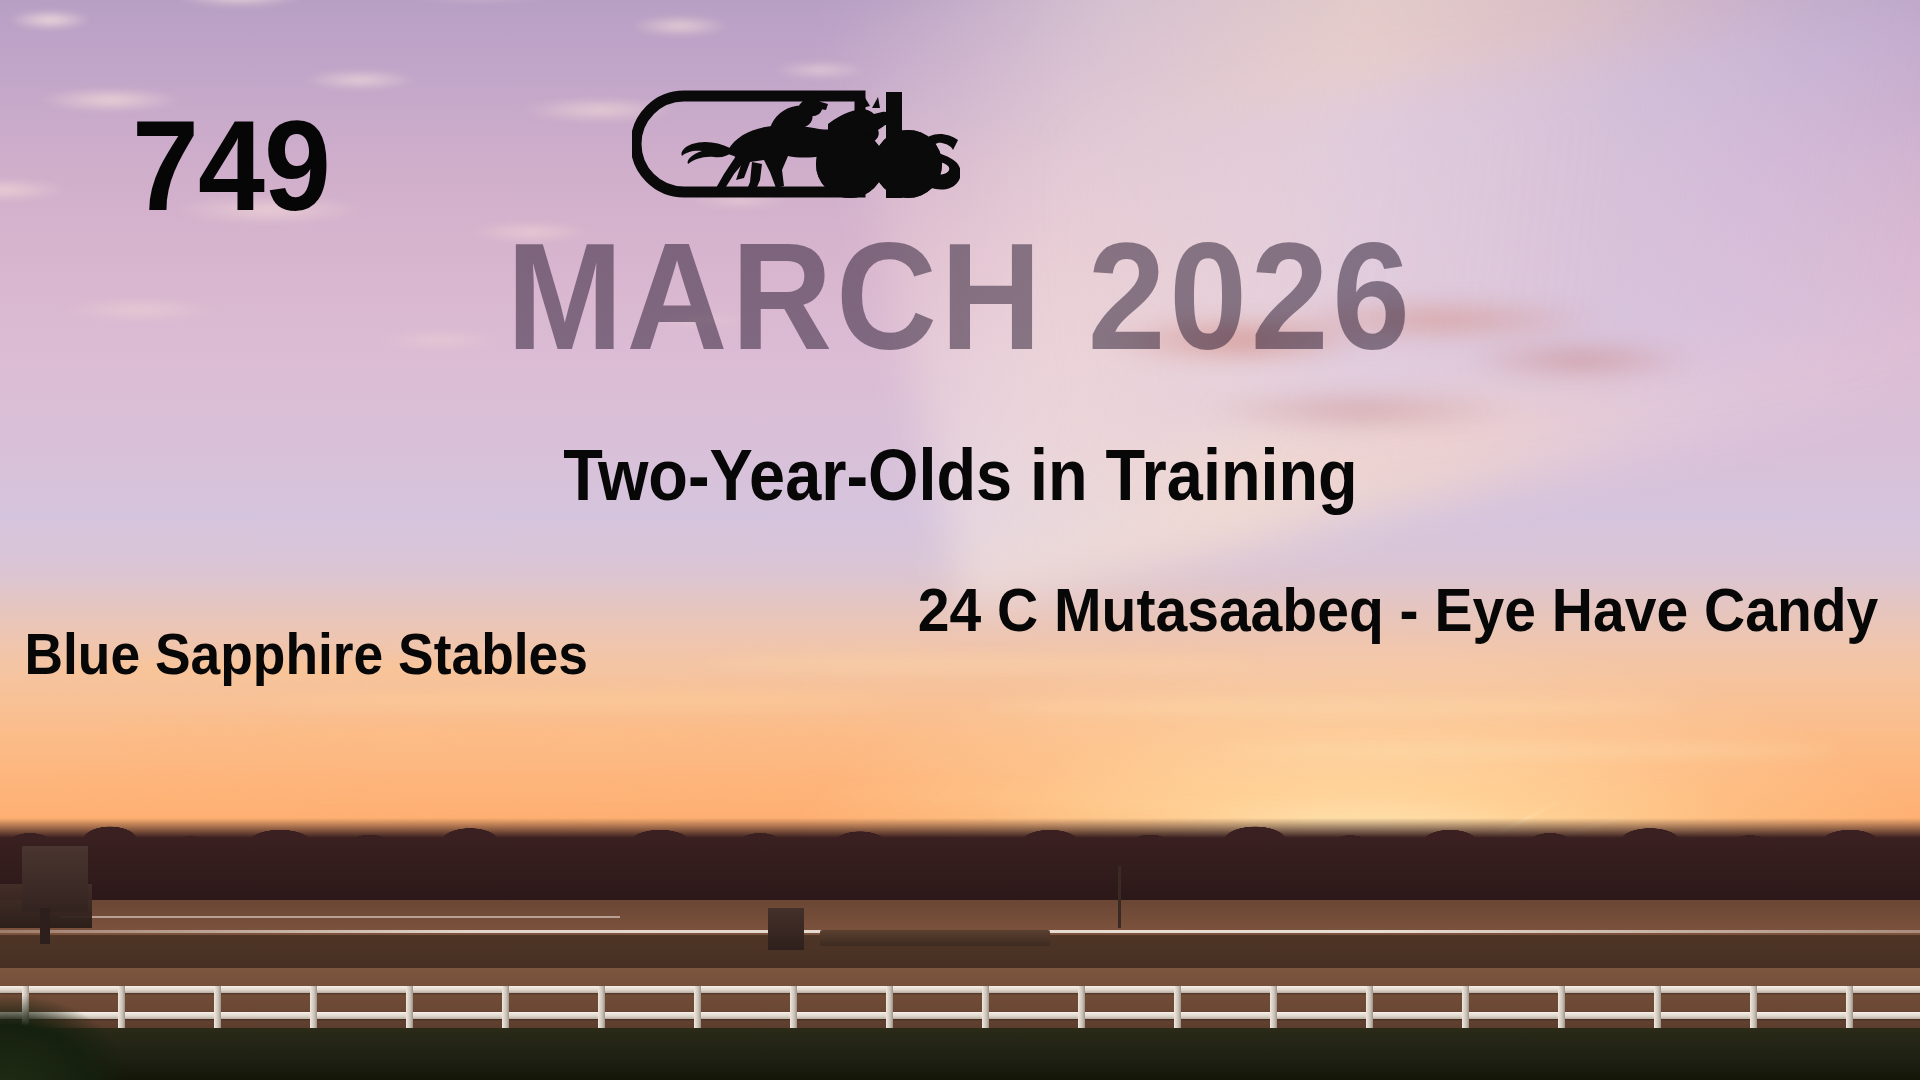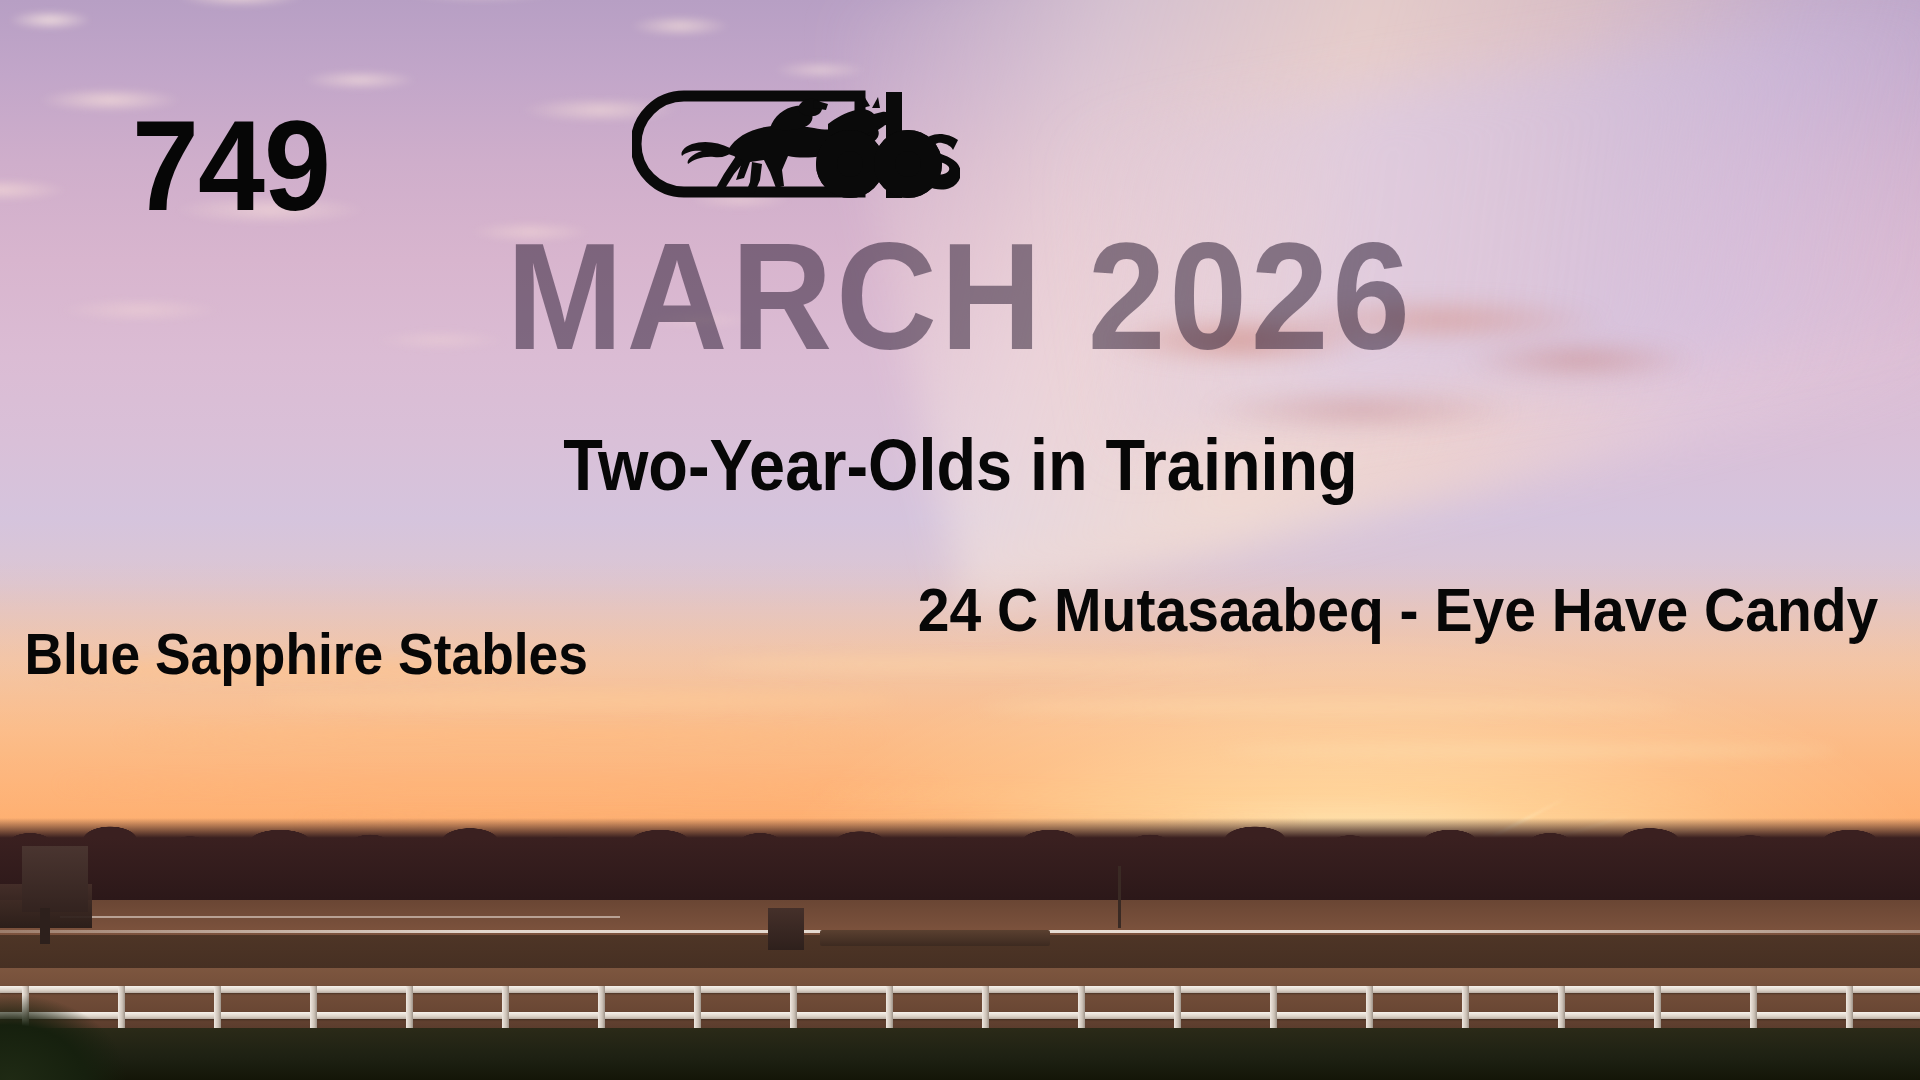--- a/index.html
+++ b/index.html
@@ -283,21 +283,21 @@
     font-size:152px;
     line-height:1;
     letter-spacing:4px;
     color:rgba(24,10,34,0.47);
     white-space:nowrap;
   }
   .month-year span { display:inline-block; transform:scaleX(0.92); }
 
   .sale-type {
     position:absolute;
-    left:0; top:429px;
+    left:0; top:439px;
     width:1920px;
     text-align:center;
     font-family:"Liberation Sans", sans-serif;
     font-weight:bold;
     font-size:72px;
     line-height:1;
     letter-spacing:0px;
     color:#070707;
     white-space:nowrap;
   }

